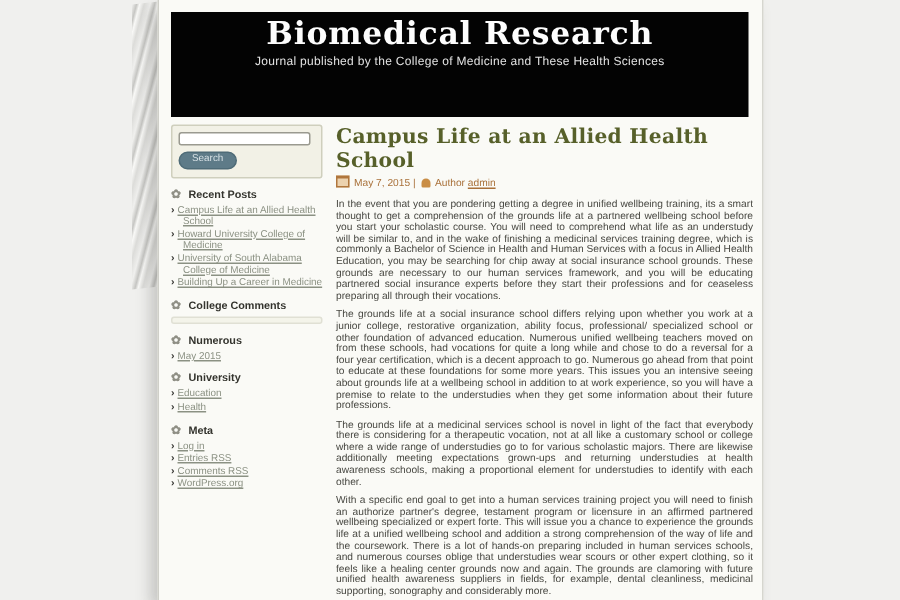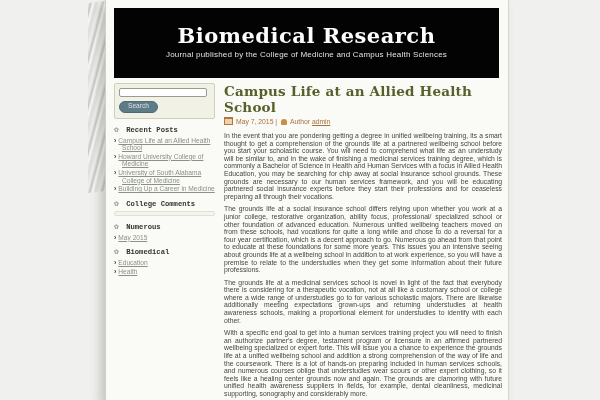--- a/index.html
+++ b/index.html
@@ -11,37 +11,37 @@
       rgba(120,120,115,0) 0px, rgba(120,120,115,.35) 3px,
       rgba(250,250,248,.9) 5px, rgba(160,160,155,.25) 8px,
       rgba(240,240,238,0) 12px);
     transform:skewY(-6deg);}
   .page{position:absolute;left:105px;top:0;width:402px;height:400px;
     background:#fafaf6;border-left:1px solid #cfcfc8;border-right:1px solid #d6d6cf;
     box-shadow:-5px 5px 9px rgba(90,90,85,.28);}
   
   .masthead{margin:8px 9px 0 8px;height:70px;background:#030303;color:#fff;
     text-align:center;overflow:hidden;}
-  .site-title{margin-top:15px;font-family:"DejaVu Serif","Liberation Serif",serif;
+  .site-title{margin-top:1px;font-family:"DejaVu Serif","Liberation Serif",serif;
     font-weight:bold;font-size:21px;letter-spacing:.5px;color:#fdfdfd;}
   .site-subtitle{margin-top:2px;font-size:8px;color:#e2e2e2;letter-spacing:.2px;}
   
   .cols{display:flex;padding:5px 6px 0 8px;}
   .sidebar{width:101px;flex:none;font-size:6.6px;color:#44443e;margin-right:9px;}
   .main{flex:1;min-width:0;}
   
   .searchbox{border:1px solid #cfcfbd;background:#f2f1e6;border-radius:2px;
     padding:4px 4px 5px 4px;margin-bottom:4px;}
   .searchinput{display:block;width:88px;height:9px;border:1px solid #9a9a90;
     border-radius:2px;background:#fff;font-size:6.5px;padding:0 2px;box-sizing:border-box;}
   .searchbtn{margin-top:4px;background:#5e7b88;color:#d6e0e4;border:1px solid #4e6b77;
     border-radius:8px;font-size:6.6px;padding:1px 8px 2px 8px;line-height:1;
     font-family:"Liberation Sans",sans-serif;cursor:pointer;}
   .widget{margin-top:6px;}
-  .widget h3{margin:6px 0 3px 0;font-size:7.2px;color:#33332d;font-weight:bold;font-family:Liberation Mono, monospace;}
+  .widget h3{margin:6px 0 3px 0;font-size:7.2px;color:#33332d;font-weight:bold;}
   .flower{color:#8f8f85;font-size:8px;margin-right:3px;}
   .widget ul{list-style:none;margin:0;padding:0;}
   .widget li{padding-left:8px;text-indent:-8px;line-height:7.6px;margin:0 0 1px 0;}
   .bullet{color:#3c3c38;font-weight:bold;margin-right:2px;font-size:7px;}
   .slink{color:#8b9183;text-decoration:underline;cursor:pointer;}
   .empty-ul{height:3px;border:1px solid #e0e0d4;background:#f4f4ea;border-radius:2px;
     margin:3px 0 2px 0;}
   
   .post-title{margin:0 0 2px 0;font-family:"DejaVu Serif","Liberation Serif",serif;
     font-weight:bold;font-size:13.5px;color:#57602a;letter-spacing:.2px;cursor:pointer;}
@@ -58,21 +58,21 @@
 </head>
 <body>
 
 <div class="stage">
   <div class="curl-shadow"></div>
 
   <div class="page">
 
     <div class="masthead">
       <div class="site-title">Biomedical Research</div>
-      <div class="site-subtitle">Journal published by the College of Medicine and Campus Health Sciences</div>
+      <div class="site-subtitle">Journal published by the College of Medicine and These Health Sciences</div>
     </div>
 
     <div class="cols">
 
       <div class="sidebar">
 
         <div class="searchbox">
           <input class="searchinput" type="text" value="" style="">
           <button class="searchbtn">Search</button>
         </div>
@@ -104,28 +104,40 @@
             <span>Numerous</span>
           </h3>
           <ul>
             <li><span class="bullet">›</span><a class="slink">May 2015</a></li>
           </ul>
         </div>
 
         <div class="widget">
           <h3>
             <span class="flower">✿</span>
-            <span>Biomedical</span>
+            <span>University</span>
           </h3>
           <ul>
             <li><span class="bullet">›</span><a class="slink">Education</a></li>
             <li><span class="bullet">›</span><a class="slink">Health</a></li>
           </ul>
         </div>
 
+        <div class="widget">
+          <h3>
+            <span class="flower">✿</span>
+            <span>Meta</span>
+          </h3>
+          <ul>
+            <li><span class="bullet">›</span><a class="slink">Log in</a></li>
+            <li><span class="bullet">›</span><a class="slink">Entries RSS</a></li>
+            <li><span class="bullet">›</span><a class="slink">Comments RSS</a></li>
+            <li><span class="bullet">›</span><a class="slink">WordPress.org</a></li>
+          </ul>
+        </div>
       </div>
 
       <div class="main">
 
         <h2 class="post-title">Campus Life at an Allied Health School</h2>
 
         <div class="post-meta">
           <span class="icon-cal"></span><span>May 7, 2015</span>
           <span>|</span>
           <span class="icon-user"></span><span>Author</span>

